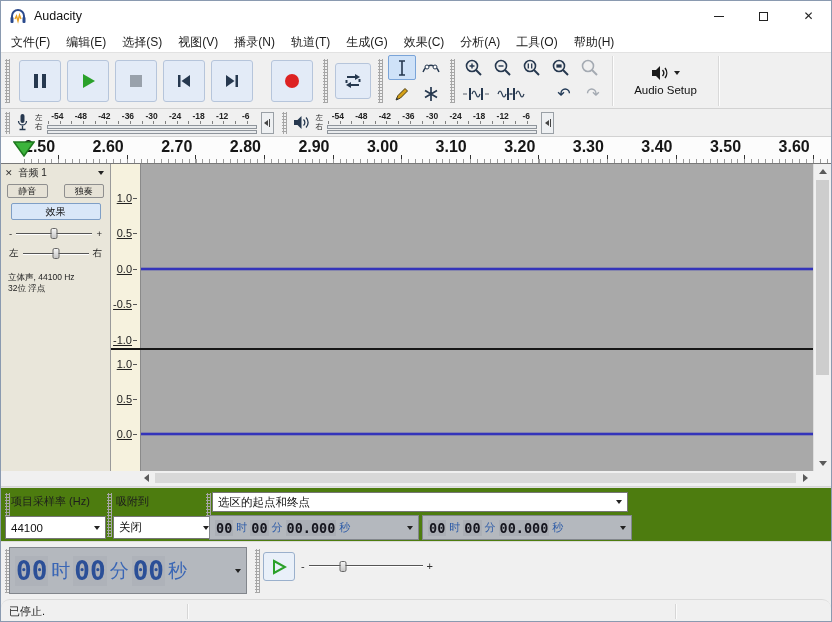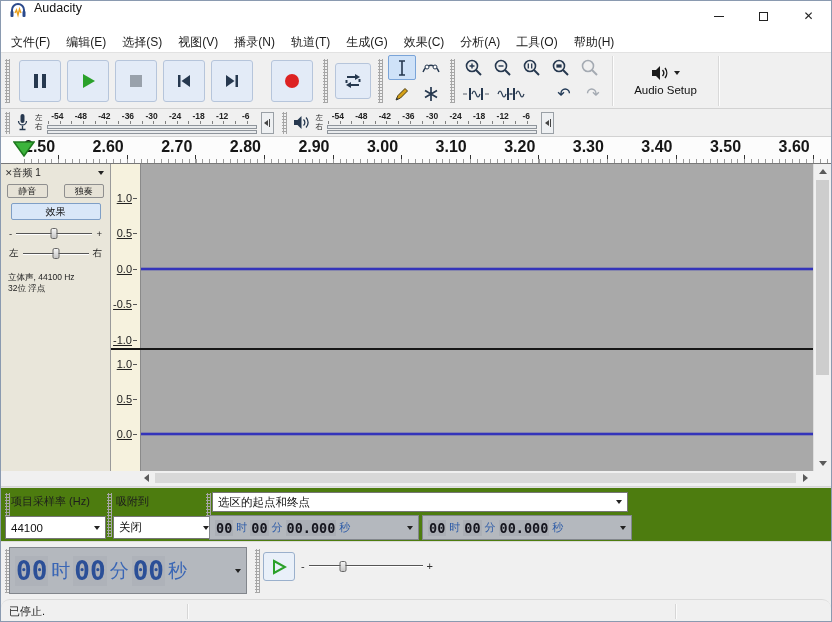--- a/index.html
+++ b/index.html
@@ -1,20 +1,20 @@
 <!DOCTYPE html>
 <html><head>
 <meta charset="utf-8">
 <style>
   * { box-sizing: border-box; margin: 0; padding: 0; }
   body { background: #ddd; font-family: "Liberation Sans", sans-serif; }
   .window { position: relative; width: 832px; height: 622px; background: #f0f0f0; border: 1px solid #8a9ab0; overflow: hidden; }
 
   
-  .titlebar { height: 30px; background: #fff; display: flex; align-items: flex-start; padding-left: 8px; }
+  .titlebar { height: 30px; background: #fff; display: flex; align-items: center; padding-left: 8px; }
   .title-text { font-size: 12.5px; color: #111; margin-left: 7px; }
   .wincontrols { margin-left: auto; display: flex; height: 100%; }
   .winbtn { width: 45px; height: 100%; display: flex; align-items: center; justify-content: center; font-size: 12px; color: #222; }
   .ico-min { width: 10px; height: 1px; background: #222; display: inline-block; }
   .ico-max { width: 9px; height: 9px; border: 1px solid #222; display: inline-block; }
 
   
   .menubar { height: 22px; background: #fff; border-bottom: 1px solid #e2e2e2; display: flex; align-items: center; padding-left: 2px; }
   .menu-item { font-size: 12px; color: #1b1b1b; padding: 0 8px; line-height: 22px; }
 
@@ -59,21 +59,21 @@
   .tl-cell { flex: 0 0 68.6px; position: relative; display: flex; font-size: 16px; font-weight: bold; color: #161616; }
   .tl-tick { position: absolute; bottom: 0; left: 50%; width: 1px; height: 8px; background: #333; }
   .tl-minor { position: absolute; left: 23px; right: 0; bottom: 0; height: 4px; background: repeating-linear-gradient(90deg, #9a9a9a 0 1px, transparent 1px 6.86px); }
   .playhead { position: absolute; left: 12px; top: 4px; }
 
   
   .trackarea { position: relative; height: 307px; background: #dedede; }
   .track-panel { position: absolute; left: 0; top: 0; width: 110px; height: 307px; background: #e9e6da; border-right: 1px solid #9a9a9a; }
   .tp-head { display: flex; align-items: center; height: 16px; padding: 2px 4px 0; font-size: 10px; color: #222; }
   .tp-close { font-size: 9px; color: #333; }
-  .tp-name { }
+  .tp-name { margin-left: 6px; }
   .tp-caret { margin-left: auto; margin-right: 2px; }
   .msrow { display: flex; gap: 16px; margin: 4px 6px 0; }
   .msbtn { flex: 1; height: 14px; font-size: 9px; background: #e6e2d6; border: 1px solid #8f8f8f; border-radius: 2px; display: flex; align-items: center; justify-content: center; color: #222; }
   .fxbtn { margin: 5px auto 0; width: 90px; height: 17px; background: #d9e7f8; border: 1px solid #7f9fc6; border-radius: 2px; font-size: 10px; display: flex; align-items: center; justify-content: center; color: #111; }
   .sliderrow { display: flex; align-items: center; margin: 7px 8px 0; gap: 4px; font-size: 9.5px; color: #222; }
   .slidetrack { flex: 1; height: 13px; position: relative; }
   .slidetrack::before { content: ''; position: absolute; left: 0; right: 0; top: 6px; height: 1px; background: #555; box-shadow: 0 1px 0 #fff; }
   .slidethumb { position: absolute; left: 50%; top: 1px; width: 7px; height: 11px; transform: translateX(-50%); background: linear-gradient(#f4f4f4, #c6c6c6); border: 1px solid #666; border-radius: 2px; }
   .tp-info { margin: 12px 0 0 7px; font-size: 8.5px; line-height: 11px; color: #222; }
 

